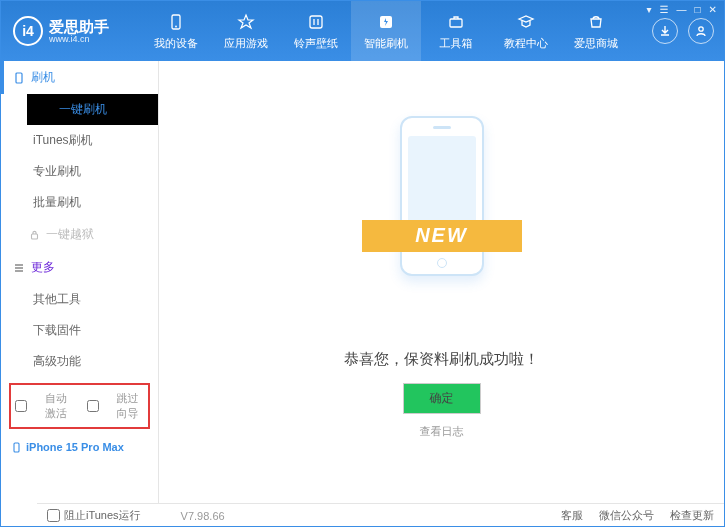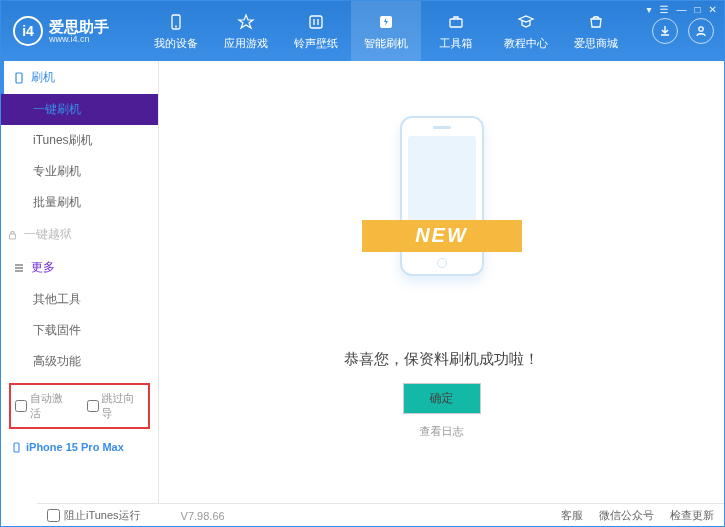--- a/index.html
+++ b/index.html
@@ -17,39 +17,39 @@
 .win-ctrls { position: absolute; top: 4px; right: 8px; display: flex; gap: 8px; font-size: 10px; color: #fff; }
 .win-btn { cursor: pointer; opacity: 0.9; }
 .circle-btn { width: 26px; height: 26px; border: 1.5px solid rgba(255,255,255,0.7); border-radius: 50%; display: flex; align-items: center; justify-content: center; cursor: pointer; }
 .body-area { display: flex; height: 442px; }
 .sidebar { width: 158px; border-right: 1px solid #e5e5e5; display: flex; flex-direction: column; font-size: 12px; }
 .status-row { padding: 8px 10px; color: #666; font-size: 11px; border-bottom: 1px solid #eee; }
 .status-row b { color: #333; }
 .side-header { display: flex; align-items: center; padding: 8px 12px; color: #6d28d9; gap: 6px; }
 .side-header.blue { color: #3a8ee6; border-left: 3px solid #3a8ee6; padding-left: 9px; }
 .side-item { padding: 7px 12px 7px 32px; color: #666; cursor: pointer; }
-.side-item.active { background: #4c1d95; color: #3a8ee6; }
+.side-item.active { background: #000000; color: #3a8ee6; margin-left: 26px; }
 .side-item.boxed { background: #f3f3f3; color: #888; margin: 2px 10px 6px 22px; padding: 6px 8px; font-size: 11px; line-height: 1.4; text-align: center; }
-.side-lock { color: #bbb; display: flex; align-items: center; gap: 6px; padding: 8px 6px; }
+.side-lock { color: #bbb; display: flex; align-items: center; gap: 6px; padding: 8px 28px; }
 .highlight-box { border: 2px solid #e23b3b; margin: 6px 8px; padding: 6px 4px; display: flex; gap: 14px; align-items: center; font-size: 11px; color: #999; }
-.chk { display: flex; align-items: center; gap: 3px; }
+.chk { display: flex; align-items: center; gap: 18px; }
 .chk input { width: 12px; height: 12px; }
 .device-box { padding: 6px 10px; font-size: 11px; }
 .device-name { color: #3a8ee6; font-weight: bold; display: flex; align-items: center; gap: 4px; }
 .main { flex: 1; display: flex; flex-direction: column; align-items: center; justify-content: center; position: relative; }
 .phone-illus { width: 140px; height: 230px; position: relative; margin-top: -20px; }
 .phone-body { position: absolute; left: 28px; top: 10px; width: 84px; height: 160px; background: #fff; border: 2px solid #cde4f7; border-radius: 12px; box-shadow: 0 6px 12px rgba(58,142,230,0.15); }
 .phone-screen { position: absolute; left: 6px; top: 18px; right: 6px; bottom: 22px; background: #e9f4fd; border-radius: 3px; }
 .phone-home { position: absolute; bottom: 6px; left: 50%; transform: translateX(-50%); width: 10px; height: 10px; border: 1.5px solid #cde4f7; border-radius: 50%; }
 .phone-speaker { position: absolute; top: 8px; left: 50%; transform: translateX(-50%); width: 18px; height: 3px; background: #cde4f7; border-radius: 2px; }
 .ribbon-wrap { position: absolute; top: 108px; left: -10px; right: -10px; height: 44px; }
 .ribbon { position: absolute; left: 0; right: 0; top: 6px; height: 32px; background: #f5b93f; display: flex; align-items: center; justify-content: center; color: #fff; font-weight: 900; font-size: 20px; letter-spacing: 2px; font-style: italic; }
 .ribbon:before, .ribbon:after { content: ""; position: absolute; top: -6px; width: 0; height: 0; border-top: 6px solid transparent; }
 .success-text { font-size: 15px; color: #444; margin-top: 14px; }
-.ok-btn { margin-top: 14px; padding: 6px 26px; border: 1px solid #ccc; background: #14b8a6; font-size: 12px; color: #444; cursor: pointer; }
+.ok-btn { margin-top: 14px; padding: 6px 26px; border: 1px solid #ccc; background: #22c55e; font-size: 12px; color: #444; cursor: pointer; }
 .log-link { margin-top: 10px; font-size: 11px; color: #999; cursor: pointer; text-align: center; }
 .footer { height: 24px; border-top: 1px solid #e5e5e5; display: flex; align-items: center; font-size: 11px; color: #666; padding: 0 10px; margin-left: 36px; }
 .footer .f-left { display: flex; align-items: center; gap: 4px; }
 .footer .spacer { flex: 1; }
 .footer .f-item { margin-left: 16px; cursor: pointer; }
 .ver { color: #999; margin-left: 40px; }
 svg { display: block; }
 </style>
 </head>
 <body>

